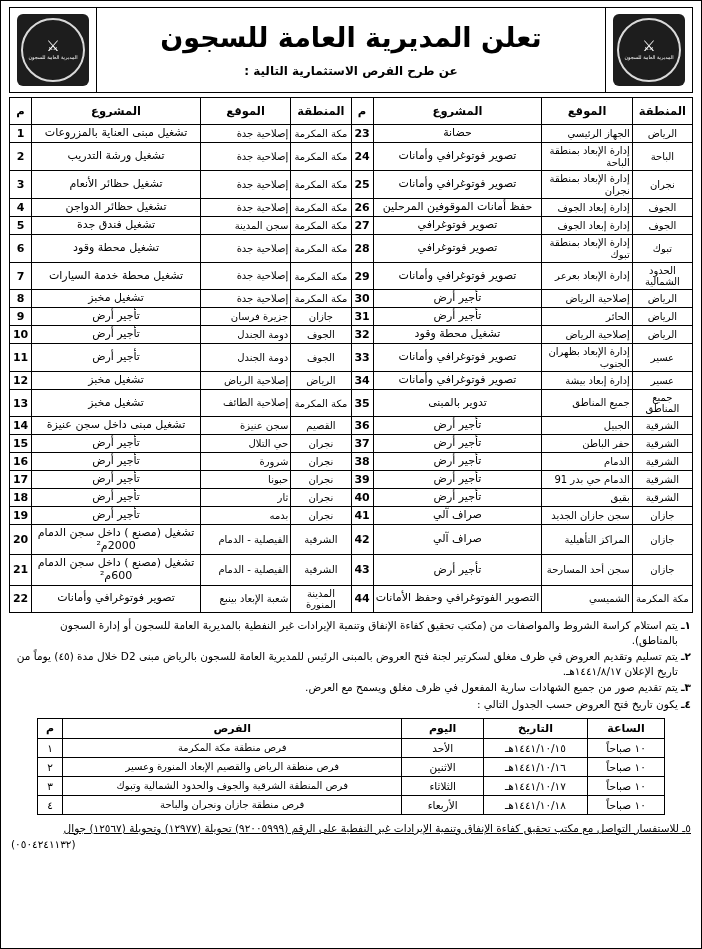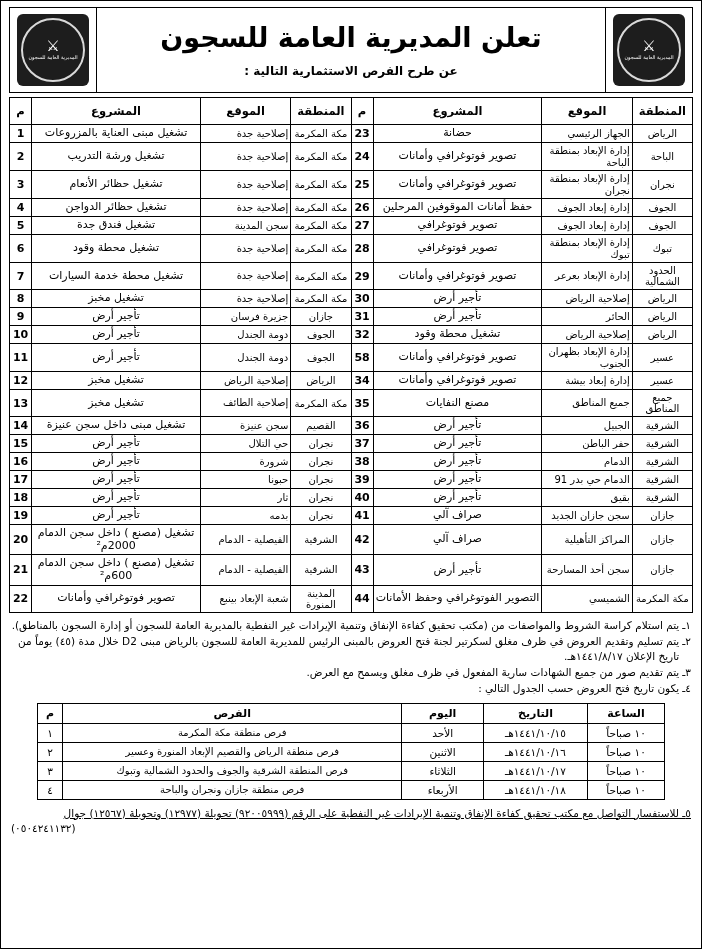--- a/index.html
+++ b/index.html
@@ -117,21 +117,21 @@
     font-size:10.5px;
     line-height:1.45;
     padding:0 2px;
   }
   .note{
     display:flex;
     gap:3px;
     margin-bottom:1px;
     align-items:flex-start;
   }
-  .note .idx{flex:0 0 auto;font-weight:normal;}
+  .note .idx{flex:0 0 auto;font-weight:bold;}
   .note .txt{flex:1 1 auto;}
 
   
   .sched-wrap{margin-top:6px;padding:0 28px;}
   .sched{table-layout:fixed;}
   .sched th,.sched td{
     border:1px solid #000;
     text-align:center;
     vertical-align:middle;
     font-size:10.5px;
@@ -318,42 +318,42 @@
         <td class="reg">الجوف</td>
         <td class="site">دومة الجندل</td>
         <td class="proj">تأجير أرض</td>
         <td class="num">10</td>
       </tr>
 
       <tr>
         <td class="reg">عسير</td>
         <td class="site">إدارة الإبعاد بظهران الجنوب</td>
         <td class="proj">تصوير فوتوغرافي وأمانات</td>
-        <td class="num">58</td>
+        <td class="num">33</td>
         <td class="reg">الجوف</td>
         <td class="site">دومة الجندل</td>
         <td class="proj">تأجير أرض</td>
         <td class="num">11</td>
       </tr>
 
       <tr>
         <td class="reg">عسير</td>
         <td class="site">إدارة إبعاد بيشة</td>
         <td class="proj">تصوير فوتوغرافي وأمانات</td>
         <td class="num">34</td>
         <td class="reg">الرياض</td>
         <td class="site">إصلاحية الرياض</td>
         <td class="proj">تشغيل مخبز</td>
         <td class="num">12</td>
       </tr>
 
       <tr>
         <td class="reg">جميع المناطق</td>
         <td class="site">جميع المناطق</td>
-        <td class="proj">مصنع النفايات</td>
+        <td class="proj">تدوير بالمبنى</td>
         <td class="num">35</td>
         <td class="reg">مكة المكرمة</td>
         <td class="site">إصلاحية الطائف</td>
         <td class="proj">تشغيل مخبز</td>
         <td class="num">13</td>
       </tr>
 
       <tr>
         <td class="reg">الشرقية</td>
         <td class="site">الجبيل</td>

